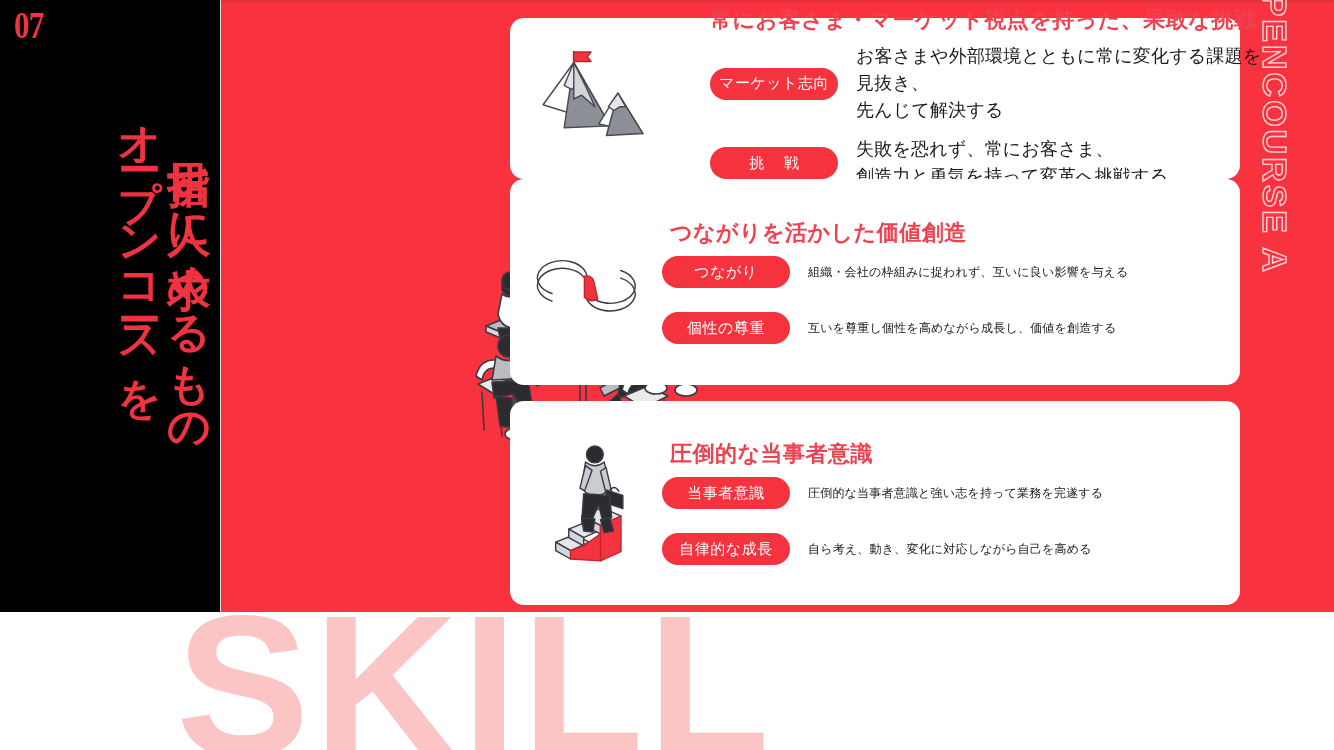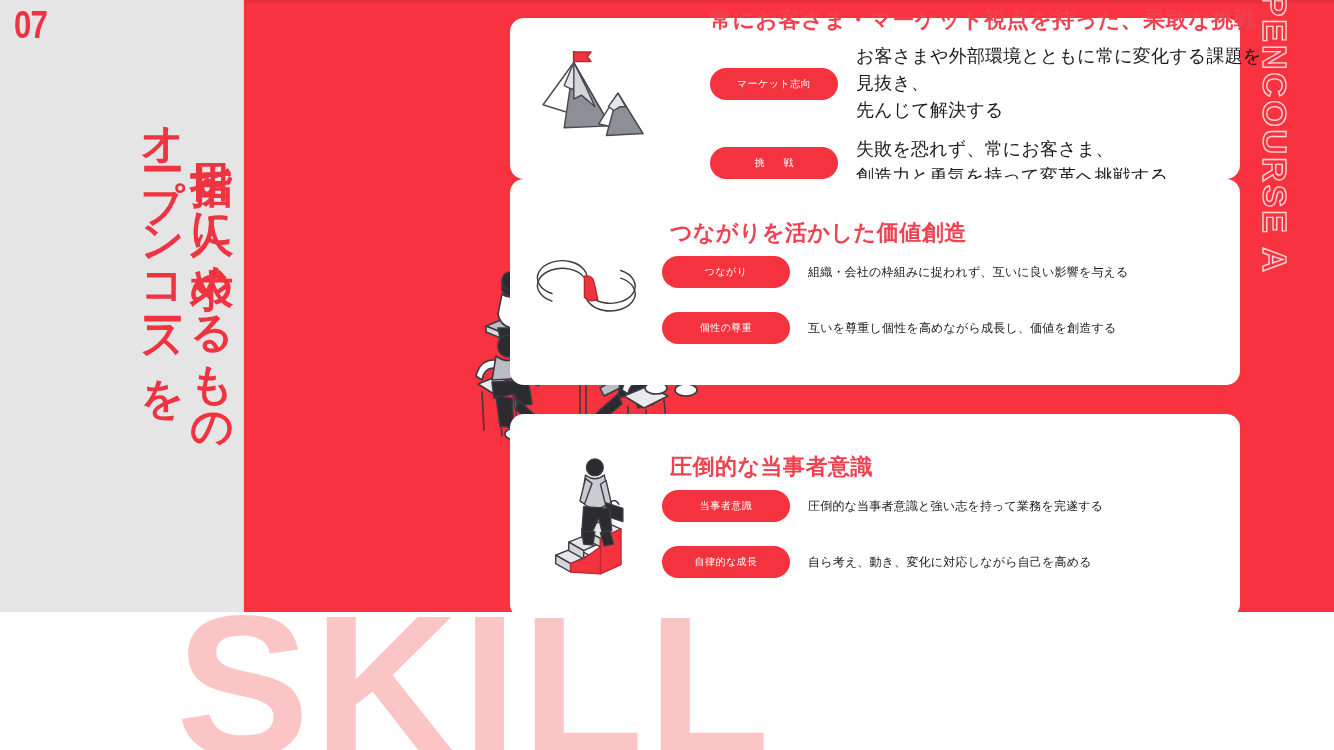--- a/index.html
+++ b/index.html
@@ -21,24 +21,25 @@
     letter-spacing:4px;
     color:#fcc5c5;
     line-height:1;
     white-space:nowrap;
     z-index:1;
     font-family:"Liberation Sans","DejaVu Sans",sans-serif;
   }
 
   
   .left-rail{
-    position:absolute;left:0;top:0;width:244px;height:612px;
-    background:#e5e5e5;z-index:3;
+    position:absolute;left:0;top:0;width:221px;height:612px;
+    background:#000000;z-index:3;
     border-right:1px solid #d9d9d9;
     box-sizing:border-box;
+    font-family:Liberation Serif, serif;
   }
   .page-num{
     position:absolute;left:14px;top:6px;
     color:#ef3340;
     font-size:38px;font-weight:700;
     letter-spacing:-1px;
     transform:scaleX(.82);
     transform-origin:left top;
     line-height:1;
   }
@@ -93,21 +94,21 @@
   .card{
     background:#ffffff;
     border-radius:14px;
     position:relative;
     box-sizing:border-box;
     padding:12px 18px 12px 18px;
     display:flex;
     align-items:center;
   }
   .card.c1{height:161px;gap:48px;}
-  .card.c2{height:206px;margin-bottom:29px;}
+  .card.c2{height:206px;margin-bottom:16px;}
   .card.c3{height:204px;}
 
   .card-icon{width:130px;min-width:130px;display:flex;align-items:center;justify-content:center;}
   .card-body{flex:1;padding-left:4px;}
 
   .card-title{
     color:#f04150;
     font-size:22px;
     font-weight:700;
     letter-spacing:.5px;
@@ -124,21 +125,21 @@
   .card.c2 .row,.card.c3 .row{margin-bottom:24px;}
   .card.c2 .row:last-child,.card.c3 .row:last-child{margin-bottom:0;}
 
   .pill{
     background:#f5333f;
     color:#ffffff;
     border-radius:999px;
     width:128px;min-width:128px;
     height:32px;
     display:flex;align-items:center;justify-content:center;
-    font-size:10px;font-weight:500;
+    font-size:15px;font-weight:500;
     letter-spacing:.5px;
     box-sizing:border-box;
   }
   .pill.wide-space{letter-spacing:8px;text-indent:8px;}
   .row-desc{
     margin-left:18px;
     color:#1a1a1a;
     font-size:12px;
     line-height:1.5;
     letter-spacing:.2px;

